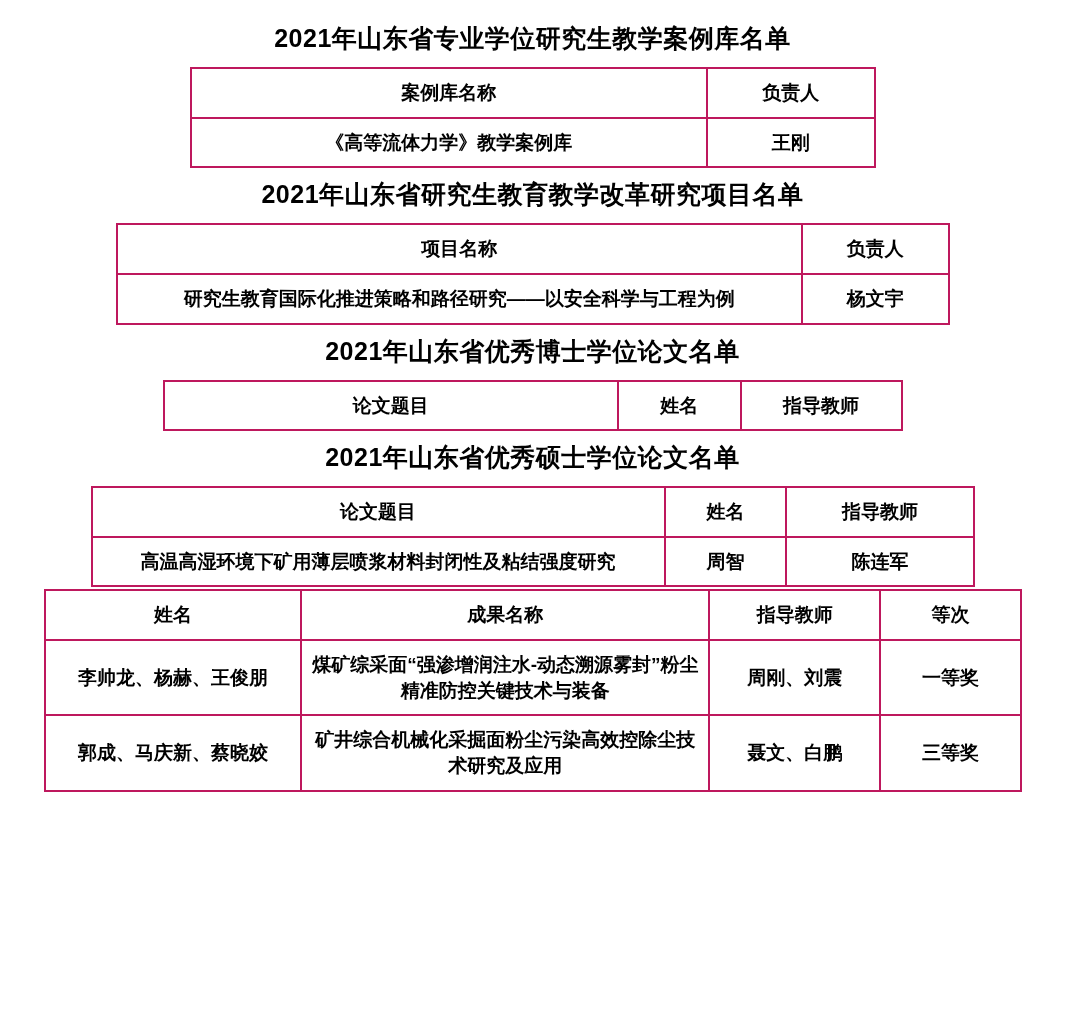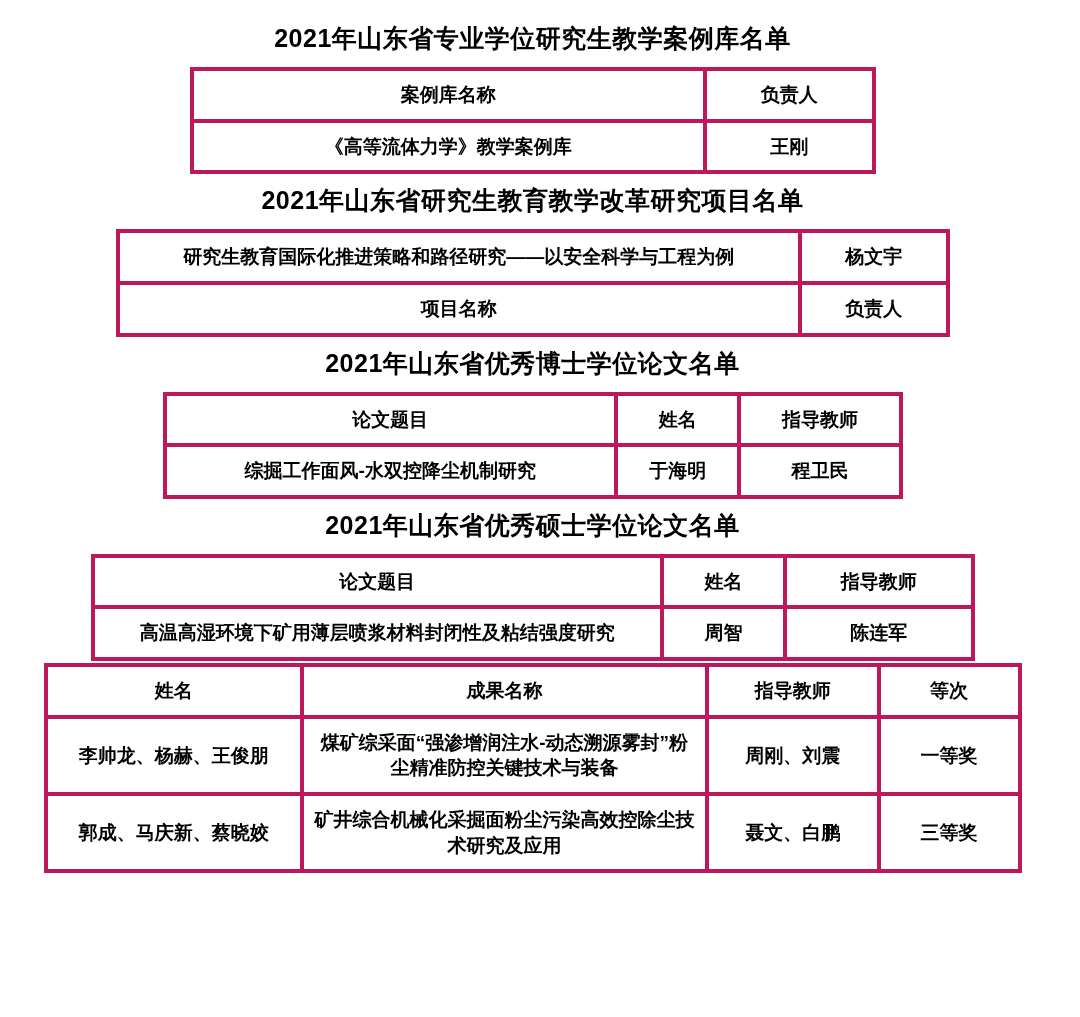--- a/index.html
+++ b/index.html
@@ -28,21 +28,21 @@
     letter-spacing: 0.5px;
     margin: 10px 0 12px 0;
     color: #000;
   }
   table.tbl {
     border-collapse: collapse;
     margin: 0 auto;
     background: #fff;
   }
   table.tbl td, table.tbl th {
-    border: 4px solid #be185d;
+    border: 2px solid #be185d;
     padding: 11px 8px;
     font-size: 19px;
     text-align: center;
     vertical-align: middle;
     font-weight: bold;
     color: #000;
     line-height: 1.35;
   }
   table.tbl th {
     font-weight: bold;
@@ -93,44 +93,39 @@
       </tr>
     </tbody>
       </table>
   </div>
 
   <div class="section">
     <div class="section-title">2021年山东省研究生教育教学改革研究项目名单</div>
     <table class="tbl t2">
       <tbody>
           <tr>
+        <th class="c1">项目名称</th>
+        <th class="c2">负责人</th>
+      </tr>
+      <tr>
         <td class="c1">研究生教育国际化推进策略和路径研究——以安全科学与工程为例</td>
         <td class="c2">杨文宇</td>
-      </tr>
-      <tr>
-        <th class="c1">项目名称</th>
-        <th class="c2">负责人</th>
       </tr>
     </tbody>
       </table>
   </div>
 
   <div class="section">
     <div class="section-title">2021年山东省优秀博士学位论文名单</div>
     <table class="tbl t3">
       <tbody>
           <tr>
         <th class="c1">论文题目</th>
         <th class="c2">姓名</th>
         <th class="c3">指导教师</th>
-      </tr>
-      <tr>
-        <td class="c1">综掘工作面风-水双控降尘机制研究</td>
-        <td class="c2">于海明</td>
-        <td class="c3">程卫民</td>
       </tr>
     </tbody>
       </table>
   </div>
 
   <div class="section">
     <div class="section-title">2021年山东省优秀硕士学位论文名单</div>
     <table class="tbl t4">
       <tbody>
           <tr>

